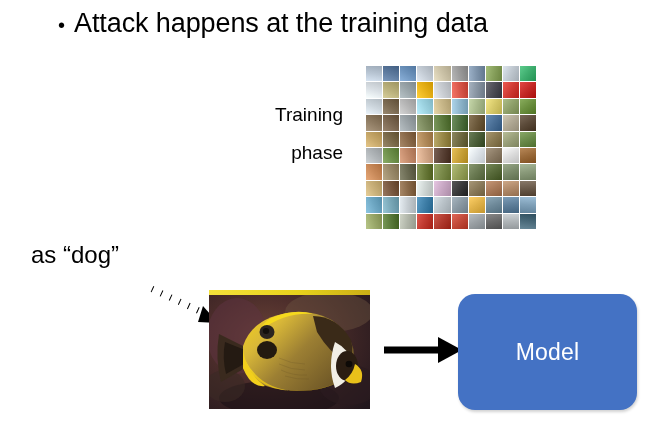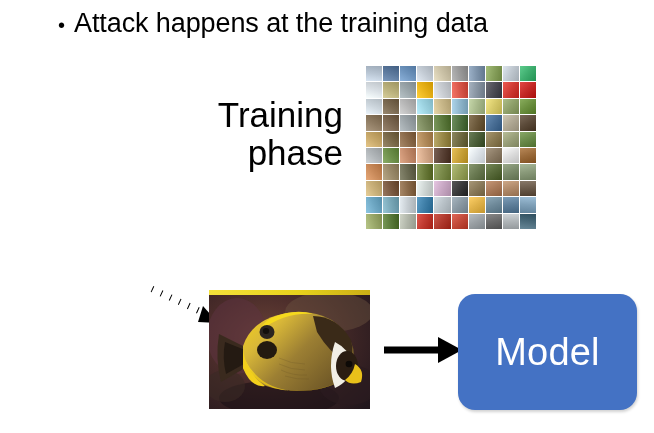--- a/index.html
+++ b/index.html
@@ -39,21 +39,21 @@
     color: #000;
   }
 
   
   #training-label {
     position: absolute;
     left: 155px;
     top: 96px;
     width: 188px;
     text-align: right;
-    font-size: 35px;
+    font-size: 19px;
     line-height: 38px;
     color: #000;
   }
 
   
   #training-grid {
     position: absolute;
     left: 366px;
     top: 66px;
     width: 170px;
@@ -120,21 +120,21 @@
     height: 116px;
     background: #4472c4;
     border-radius: 17px;
     display: flex;
     align-items: center;
     justify-content: center;
     box-shadow: 1px 2px 3px rgba(0,0,0,0.18);
   }
   #model-label {
     color: #ffffff;
-    font-size: 38px;
+    font-size: 23px;
     line-height: 32px;
     letter-spacing: 0.2px;
   }
 </style>
 </head>
 <body>
 
 <div id="slide">
 
   <div id="title-line">
@@ -244,20 +244,21 @@
       <div class="thumb" style="background: linear-gradient(112deg, rgb(222, 88, 78) 0%, rgb(192, 58, 48) 48%, rgb(164, 30, 20) 100%);"></div>
       <div class="thumb" style="background: linear-gradient(125deg, rgb(206, 88, 76) 0%, rgb(176, 58, 46) 48%, rgb(148, 30, 18) 100%);"></div>
       <div class="thumb" style="background: linear-gradient(138deg, rgb(224, 104, 88) 0%, rgb(194, 74, 58) 48%, rgb(166, 46, 30) 100%);"></div>
       <div class="thumb" style="background: linear-gradient(151deg, rgb(184, 190, 194) 0%, rgb(154, 160, 164) 48%, rgb(126, 132, 136) 100%);"></div>
       <div class="thumb" style="background: linear-gradient(164deg, rgb(136, 136, 136) 0%, rgb(106, 106, 106) 48%, rgb(78, 78, 78) 100%);"></div>
       <div class="thumb" style="background: linear-gradient(177deg, rgb(206, 211, 214) 0%, rgb(176, 181, 184) 48%, rgb(148, 153, 156) 100%);"></div>
       <div class="thumb" style="background: linear-gradient(10deg, rgb(104, 136, 152) 0%, rgb(74, 106, 122) 48%, rgb(46, 78, 94) 100%);"></div>
     </div>
 
   <div id="goal-label">
+    <div>as “dog”</div>
   </div>
 
   <svg id="dotted-arrow" viewBox="0 0 80 44">
     <line x1="4" y1="6" x2="58" y2="31" stroke="#000000" stroke-width="6.5" stroke-linecap="butt" stroke-dasharray="1 9"></line>
     <polygon points="55,23 70,40 50,39" fill="#000000"></polygon>
   </svg>
 
   <div id="fish-photo">
     <svg width="161" height="119" viewBox="0 0 161 119">
       <defs>

